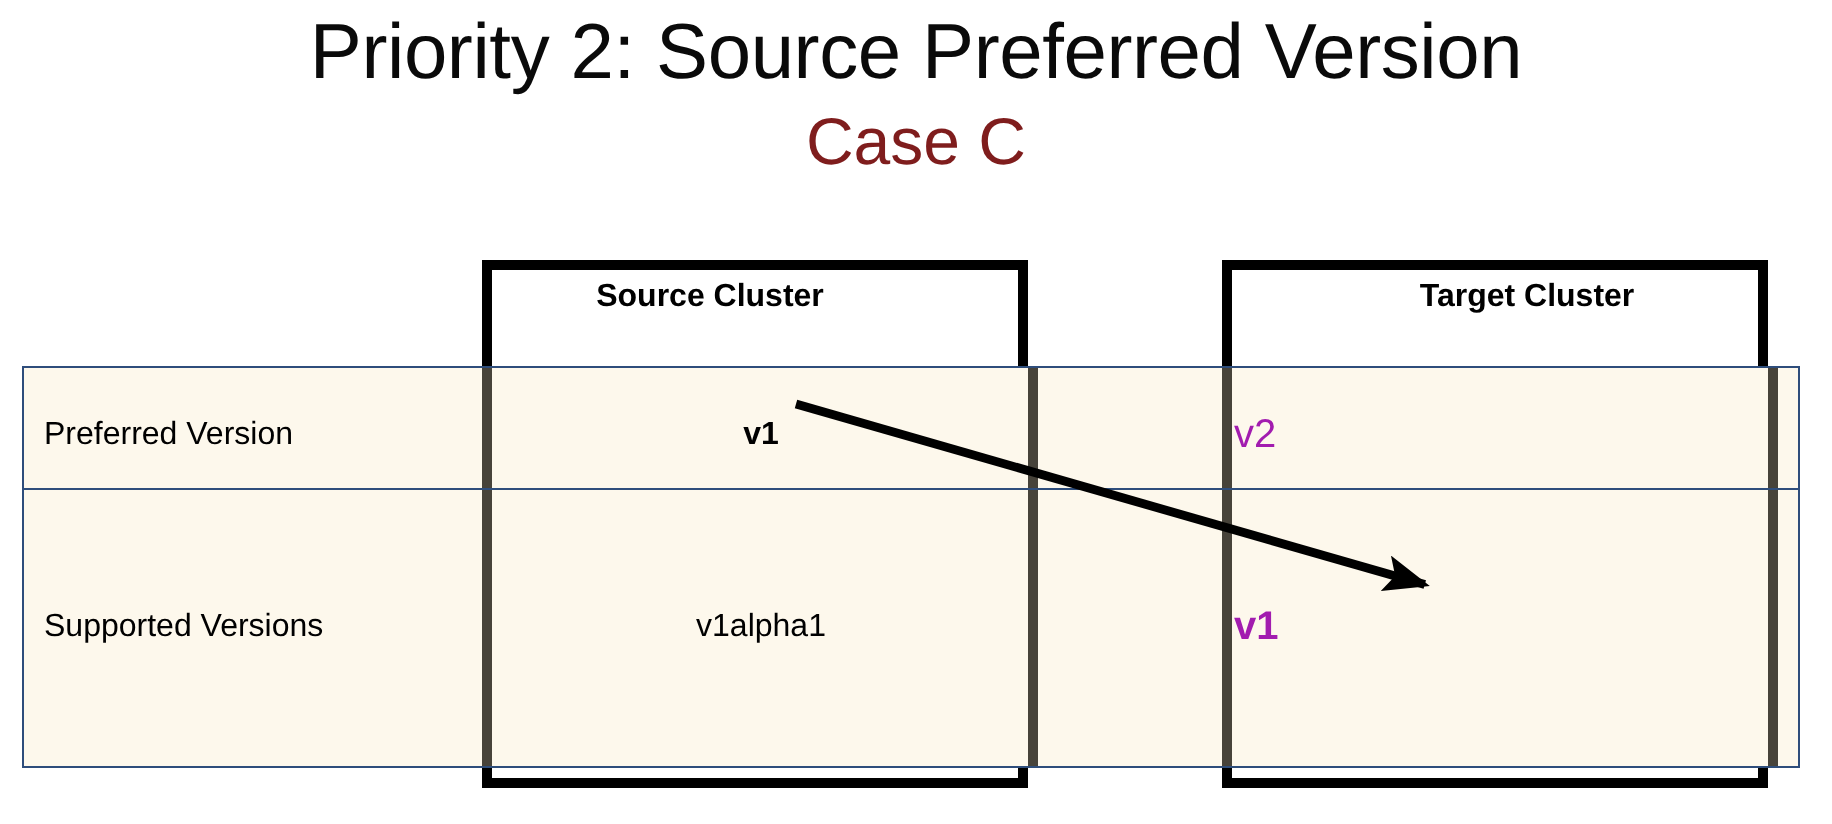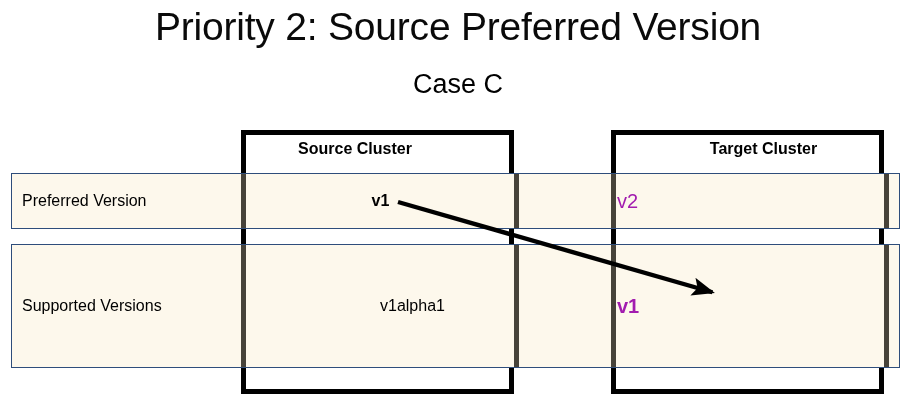--- a/index.html
+++ b/index.html
@@ -26,25 +26,25 @@
   }
   #page-title {
     font-size: 39px;
     line-height: 46px;
     font-weight: 400;
     letter-spacing: -0.2px;
     color: #0a0a0a;
     white-space: nowrap;
   }
   #page-subtitle {
-    font-size: 27px;
+    font-size: 33px;
     line-height: 33px;
     font-weight: 400;
-    color: #000000;
-    margin-top: 18px;
+    color: #7f1d1d;
+    margin-top: 4px;
     white-space: nowrap;
   }
 
   
   .cluster-box {
     position: absolute;
     box-sizing: border-box;
     border: 5px solid #000000;
     background: transparent;
     z-index: 2;
@@ -67,22 +67,22 @@
   
   .data-row {
     position: absolute;
     left: 11px;
     width: 889px;
     box-sizing: border-box;
     background: #fdf8ec;
     border: 1px solid #2e4d7b;
     z-index: 3;
   }
-  #row-preferred-version { top: 173px; height: 56px; }
-  #row-supported-versions { top: 244px; height: 124px; }
+  #row-preferred-version { top: 183px; height: 69px; }
+  #row-supported-versions { top: 244px; height: 140px; }
 
   .row-label {
     position: absolute;
     left: 10px;
     top: 50%;
     transform: translateY(-50%);
     font-size: 16px;
     font-weight: 400;
     color: #000000;
     white-space: nowrap;
@@ -153,21 +153,21 @@
   <div class="cell-target" style="font-weight: 400;">v2</div>
 </div>
 
 <div id="row-supported-versions" class="data-row" style="background: rgb(253, 248, 236); border-color: rgb(46, 77, 123);">
   <div class="row-divider div-src-l" style="background: rgb(71, 67, 58);"></div>
   <div class="row-divider div-src-r" style="background: rgb(71, 67, 58);"></div>
   <div class="row-divider div-tgt-l" style="background: rgb(71, 67, 58);"></div>
   <div class="row-divider div-tgt-r" style="background: rgb(71, 67, 58);"></div>
 
   <div class="row-label">Supported Versions</div>
-  <div class="cell-source" style="font-weight: 400; margin-left: 32px;">v1alpha1</div>
+  <div class="cell-source" style="font-weight: 400;">v1alpha1</div>
   <div class="cell-target strong" style="font-weight: bold;">v1</div>
 </div>
 
 <div id="source-cluster-box" class="cluster-box" style="border-color: rgb(0, 0, 0);"></div>
 <div id="target-cluster-box" class="cluster-box" style="border-color: rgb(0, 0, 0);"></div>
 
 <div class="cluster-header" style="left:241px; top:140px; width:228px;">Source Cluster</div>
 <div class="cluster-header" style="left:611px; top:140px; width:273px;margin-left:16px;">Target Cluster</div>
 
 <svg id="mapping-arrow" viewBox="0 0 916 412">

